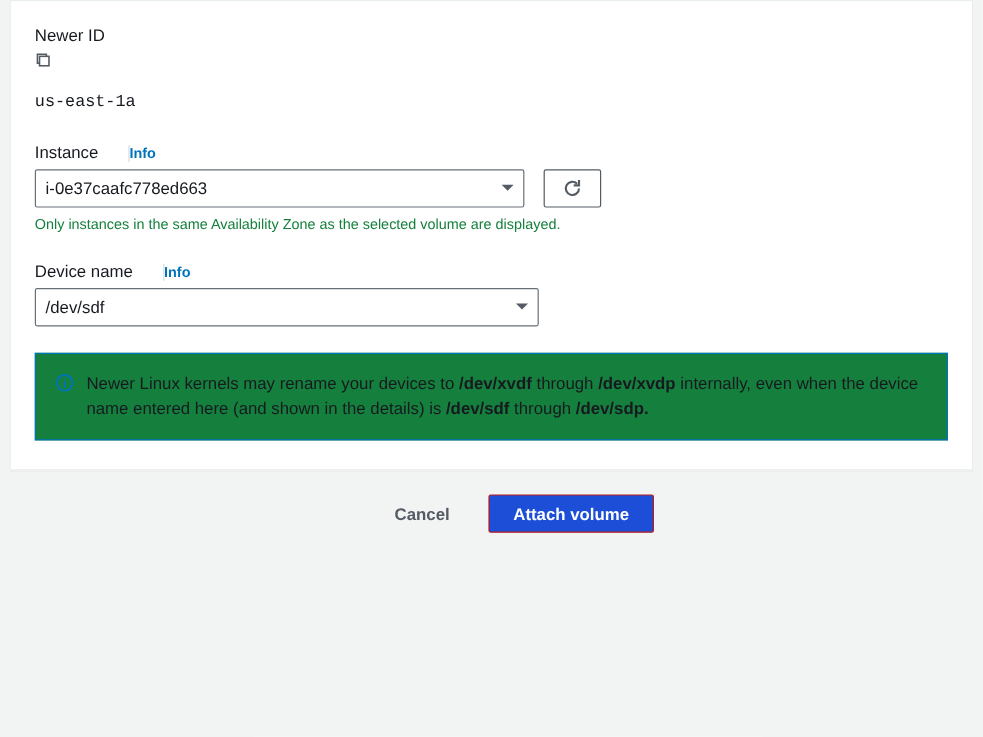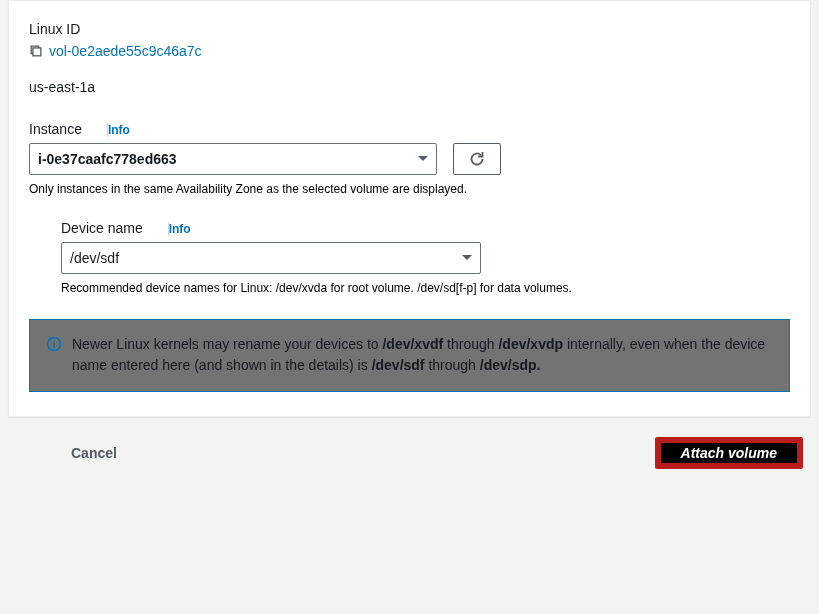--- a/index.html
+++ b/index.html
@@ -79,21 +79,20 @@
       width: 14px;
       height: 14px;
       cursor: pointer;
       flex-shrink: 0;
       color: #545b64;
     }
     .control-row {
       display: flex;
       align-items: center;
       gap: 16px;
-      font-weight: bold;
     }
     .select-wrap {
       position: relative;
       width: 408px;
     }
     .select-input {
       width: 100%;
       height: 32px;
       border: 1px solid #687078;
       border-radius: 2px;
@@ -118,48 +117,48 @@
       border-radius: 2px;
       background: #fff;
       display: inline-flex;
       align-items: center;
       justify-content: center;
       cursor: pointer;
       color: #545b64;
     }
     .hint {
       font-size: 12px;
-      color: #000000;
+      color: #15803d;
       margin-top: 6px;
       line-height: 1.4;
     }
     .alert {
       border: 1px solid #0073bb;
-      background: #737373;
+      background: #15803d;
       padding: 14px 16px 14px 16px;
       display: flex;
       gap: 10px;
       margin-top: 22px;
     }
     .alert-icon {
       flex-shrink: 0;
       color: #0073bb;
       margin-top: 2px;
     }
     .alert-text {
       font-size: 14px;
       color: #16191f;
       line-height: 1.55;
     }
     .alert-text b {
       font-weight: 700;
     }
     .footer {
       display: flex;
-      justify-content: space-between;
+      justify-content: center;
       align-items: center;
       gap: 12px;
       padding: 20px 16px 20px 20px;
       margin-left: 31px;
     }
     .btn {
       height: 32px;
       border-radius: 2px;
       font-size: 14px;
       font-weight: 700;
@@ -168,48 +167,46 @@
       display: inline-flex;
       align-items: center;
       justify-content: center;
     }
     .btn-link {
       background: transparent;
       border: none;
       color: #545b64;
     }
     .btn-primary {
-      background: #000000;
-      border: 6px solid #b91c1c;
+      background: #1d4ed8;
+      border: 1px solid #b91c1c;
       color: #fff;
-      font-style: italic;
     }
     .device-select {
       width: 420px;
     }
   </style>
 </head>
 <body>
 
 <div class="panel">
   <div class="panel-body">
 
     <div class="field">
-      <div class="field-label">Linux ID</div>
+      <div class="field-label">Newer ID</div>
       <div class="value-row">
         <svg class="copy-icon" viewBox="0 0 16 16" fill="none" stroke="currentColor" stroke-width="1.5">
           <rect x="4.5" y="4.5" width="9" height="9"></rect>
           <path d="M11 4.5V2.5H2.5V11H4.5"></path>
         </svg>
-        <a class="value-link">vol-0e2aede55c9c46a7c</a>
       </div>
     </div>
 
     <div class="field" style="margin-top:20px;">
-      <div class="value-text" style="margin-top:8px;">us-east-1a</div>
+      <div class="value-text" style="margin-top:8px;font-family:Liberation Mono, monospace;">us-east-1a</div>
     </div>
 
     <div class="field" style="margin-top:26px;">
       <div class="field-label-row">
         <span class="field-label">Instance</span>
         <a class="info-link">Info</a>
       </div>
       <div class="control-row">
         <div class="select-wrap">
           <div class="select-input">i-0e37caafc778ed663</div>
@@ -220,32 +217,31 @@
         <button class="icon-btn" type="button">
           <svg width="16" height="16" viewBox="0 0 16 16" fill="none" stroke="currentColor" stroke-width="1.8">
             <path d="M13.5 8a5.5 5.5 0 1 1-1.6-3.9"></path>
             <path d="M13.5 2v3.5H10" stroke-linecap="square"></path>
           </svg>
         </button>
       </div>
       <div class="hint">Only instances in the same Availability Zone as the selected volume are displayed.</div>
     </div>
 
-    <div class="field" style="margin-top:22px;margin-left:32px;">
+    <div class="field" style="margin-top:22px;">
       <div class="field-label-row">
         <span class="field-label">Device name</span>
         <a class="info-link">Info</a>
       </div>
       <div class="select-wrap device-select">
         <div class="select-input">/dev/sdf</div>
         <svg class="select-caret" width="12" height="8" viewBox="0 0 12 8" fill="currentColor">
           <path d="M1 1 L6 6 L11 1 Z"></path>
         </svg>
       </div>
-      <div class="hint">Recommended device names for Linux: /dev/xvda for root volume. /dev/sd[f-p] for data volumes.</div>
     </div>
 
     <div class="alert field-last">
       <svg class="alert-icon" width="16" height="16" viewBox="0 0 16 16" fill="none" stroke="currentColor" stroke-width="1.6">
         <circle cx="8" cy="8" r="6.5"></circle>
         <line x1="8" y1="7" x2="8" y2="11.5" stroke-linecap="round"></line>
         <circle cx="8" cy="4.8" r="0.6" fill="currentColor" stroke="none"></circle>
       </svg>
       <div class="alert-text">
         <span>Newer Linux kernels may rename your devices to </span><b>/dev/xvdf</b><span> through </span><b>/dev/xvdp</b><span> internally, even when the device name entered here (and shown in the details) is </span><b>/dev/sdf</b><span> through </span><b>/dev/sdp.</b>

